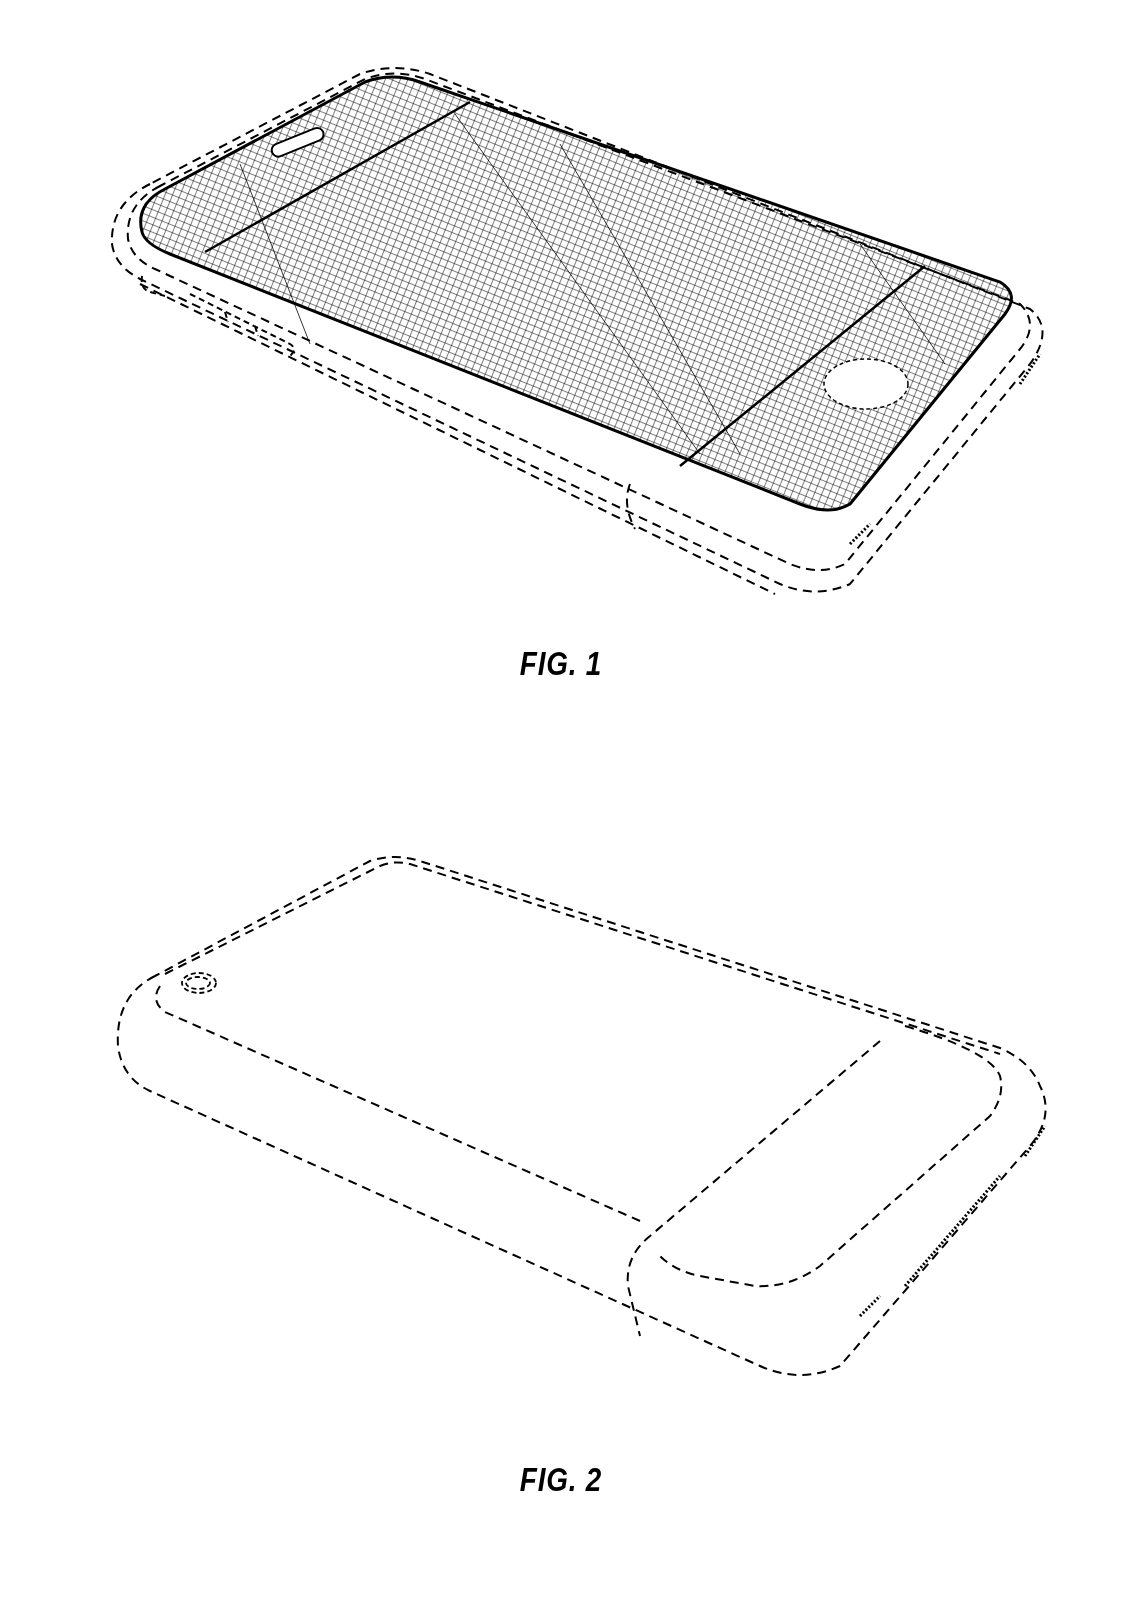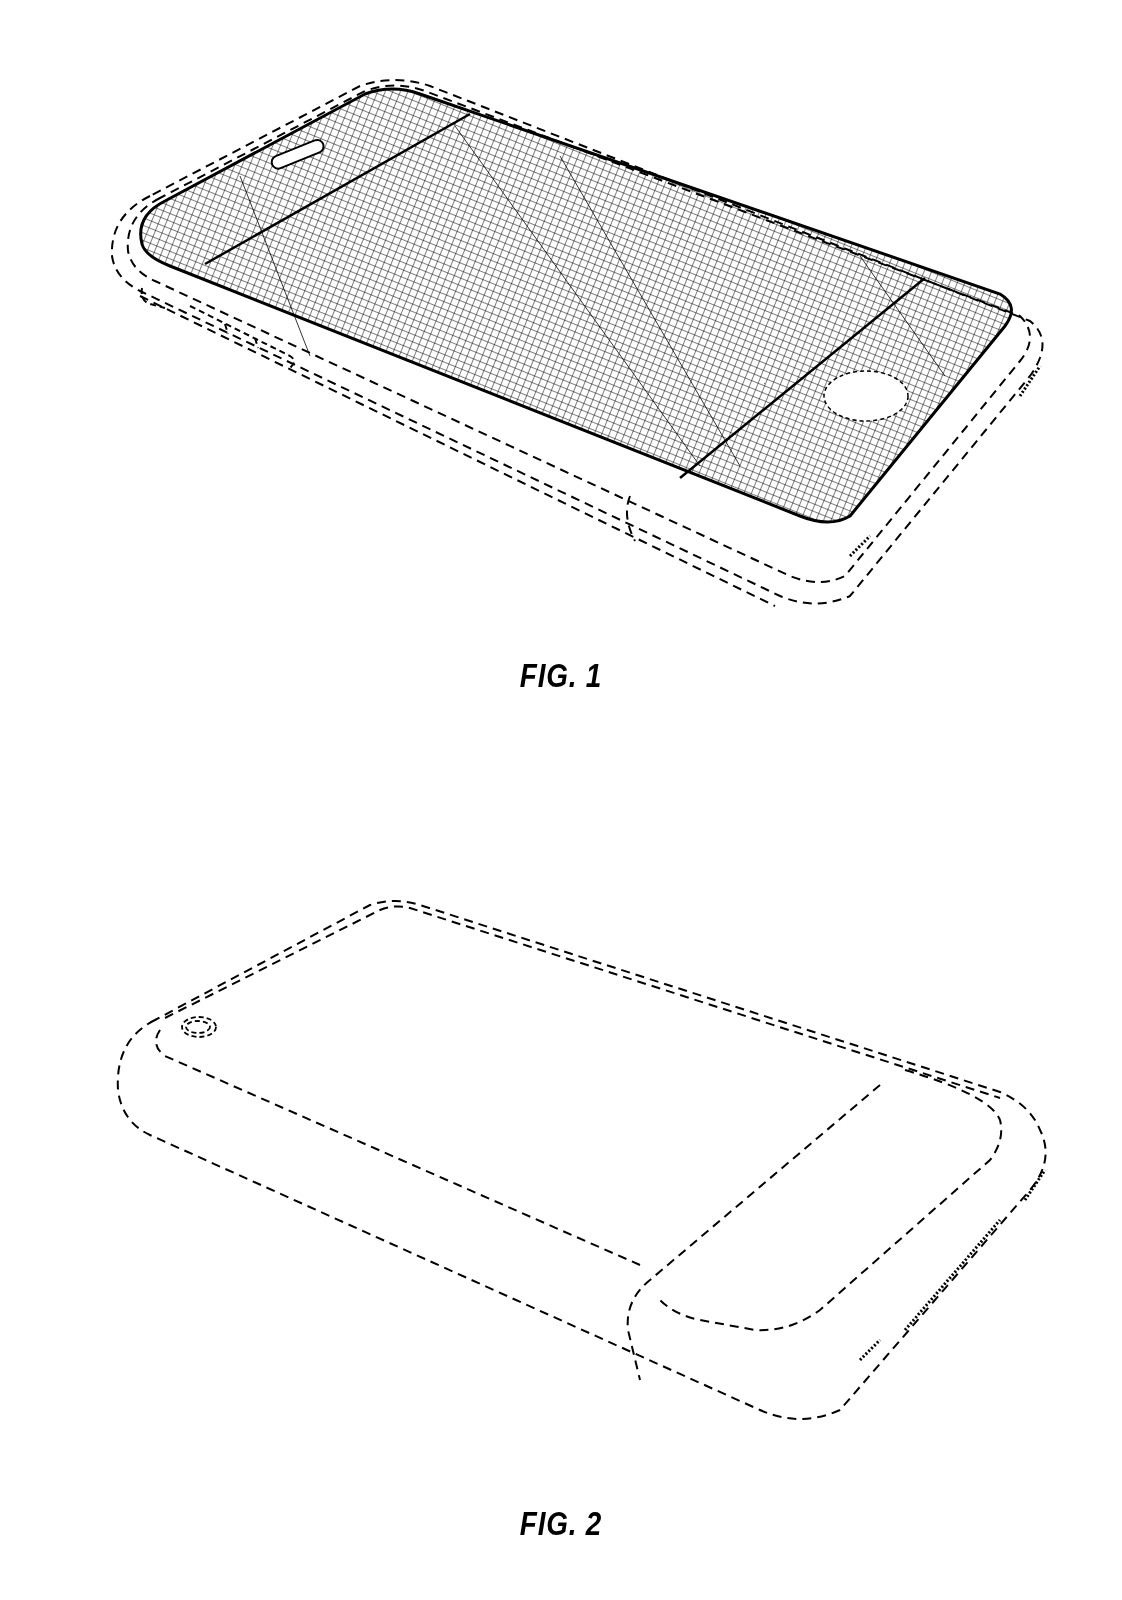--- a/index.html
+++ b/index.html
@@ -35,21 +35,21 @@
       font-size: 34px;
       letter-spacing: 1px;
       color: #000000;
       transform: scaleX(0.82);
       transform-origin: 561px 50%;
     }
   </style>
 </head>
 <body>
 
-<div class="figure" style="top:16px; height:720px;">
+<div class="figure" style="top:4px; height:720px;">
   <svg width="1122" height="720" viewBox="0 0 1122 720">
     <defs>
       <pattern id="grid" width="7" height="7" patternUnits="userSpaceOnUse" patternTransform="rotate(22)">
         <path d="M0 0 H7 M0 0 V7" stroke="#000" stroke-width="1" fill="none"></path>
       </pattern>
       <clipPath id="screenClip">
         <path d="M165 185 Q135 200 142 228 Q145 240 170 250 L800 500 Q830 512 850 500 L1005 310 Q1020 290 1000 278 L420 78 Q392 68 365 78 Z"></path>
       </clipPath>
     </defs>
 
@@ -81,21 +81,21 @@
     </g>
 
     <g fill="none" stroke="#000" stroke-width="3" stroke-dasharray="2 2">
       <path d="M850 540 L870 520"></path>
       <path d="M1020 380 L1040 350"></path>
     </g>
   </svg>
   <div class="fig-label" style="top:640px;">FIG. 1</div>
 </div>
 
-<div class="figure" style="top:860px; height:740px;">
+<div class="figure" style="top:816px; height:740px;">
   <svg width="1122" height="600" viewBox="0 0 1122 600">
     <g fill="none" stroke="#000" stroke-width="2" stroke-dasharray="9 6">
 
       <path d="M155 160 Q115 180 118 230 Q122 262 150 275 L760 550 Q800 568 840 550 L1030 330 Q1055 300 1040 270 Q1030 245 1000 232 L420 45 Q395 37 370 45 Z"></path>
 
       <path d="M165 158 L380 50 Q395 44 410 48 L1000 238"></path>
       <path d="M160 170 Q150 185 165 196 L640 405"></path>
 
       <path d="M880 225 L650 420 Q625 440 628 470 L640 520"></path>
       <path d="M905 210 Q990 235 1000 260 Q1005 280 990 300 L820 450 Q790 472 755 470 L700 460 Q675 455 660 440"></path>

